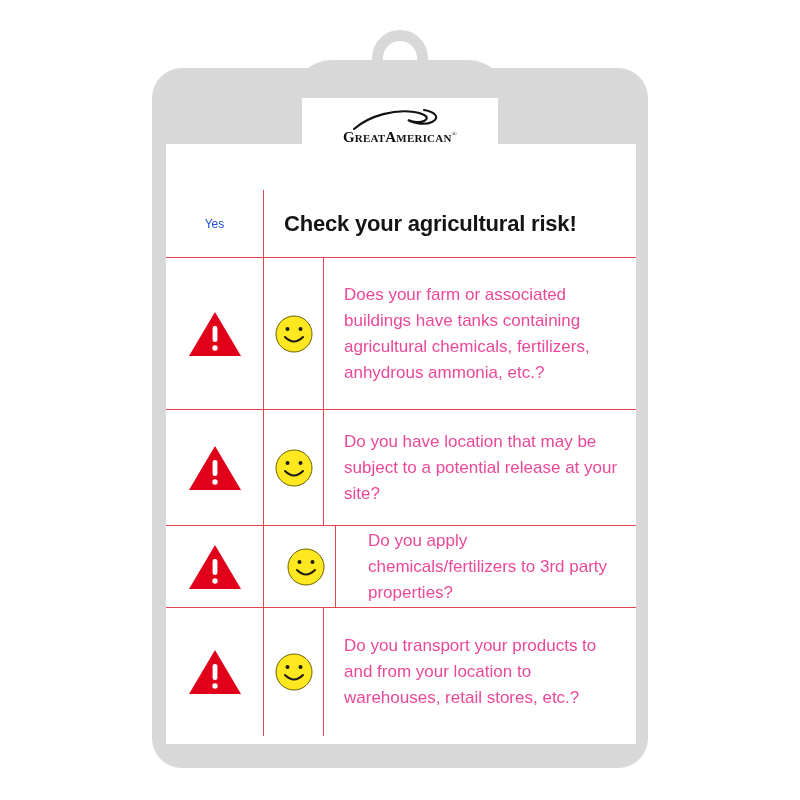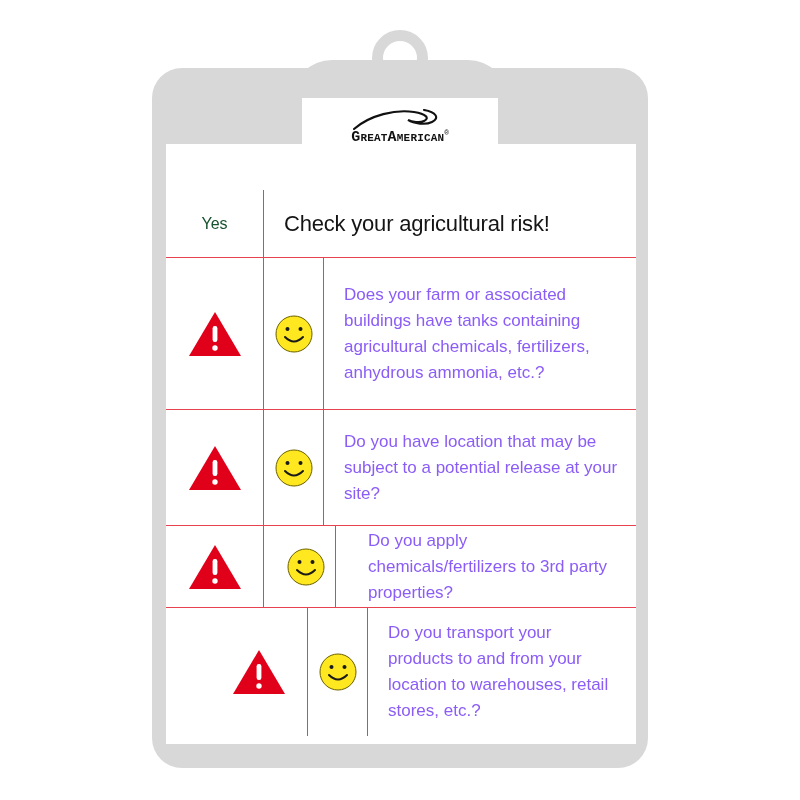--- a/index.html
+++ b/index.html
@@ -84,21 +84,21 @@
   }
   .logo-swoosh {
     width: 96px;
     height: 22px;
     margin-bottom: -2px;
   }
   .logo-main {
     font-size: 15px;
     letter-spacing: 0.2px;
     color: #111111;
-    font-family: Liberation Mono, monospace;
+    font-family: Liberation Serif, serif;
     font-variant: small-caps;
     font-weight: bold;
   }
   .logo-main .tm { font-size: 7px; vertical-align: super; font-weight: normal; }
   .logo-sub {
     font-size: 7px;
     letter-spacing: 1.6px;
     color: #111111;
     font-family: "Liberation Serif", serif;
     margin-top: 1px;
@@ -143,39 +143,39 @@
   .cell-text {
     flex: 1;
     box-sizing: border-box;
     display: flex;
     align-items: center;
     padding: 0 16px 0 20px;
   }
 
   .header-row { height: 68px; }
   .hdr-label {
-    font-size: 16px;
-    color: #14532d;
+    font-size: 12px;
+    color: #1d4ed8;
   }
   .hdr-title {
     font-size: 22px;
-    font-weight: normal;
+    font-weight: bold;
     color: #141414;
     letter-spacing: -0.2px;
   }
 
   .q-row-1 { height: 152px; }
   .q-row-2 { height: 116px; }
   .q-row-3 { height: 82px; gap: 12px; }
-  .q-row-4 { height: 128px; padding-left: 44px; }
+  .q-row-4 { height: 128px; }
 
   .q-text {
     font-size: 17px;
     line-height: 26px;
-    color: #8b5cf6;
+    color: #ec4899;
   }
 
   
   .warn {
     width: 56px;
     height: 50px;
     position: relative;
   }
   .warn svg { display: block; }
 

